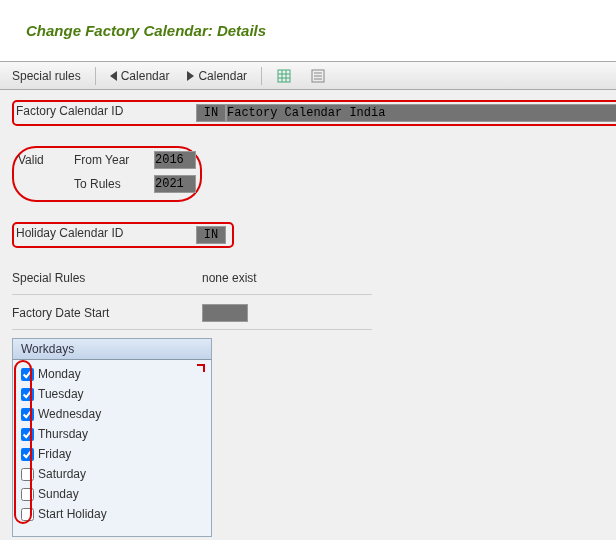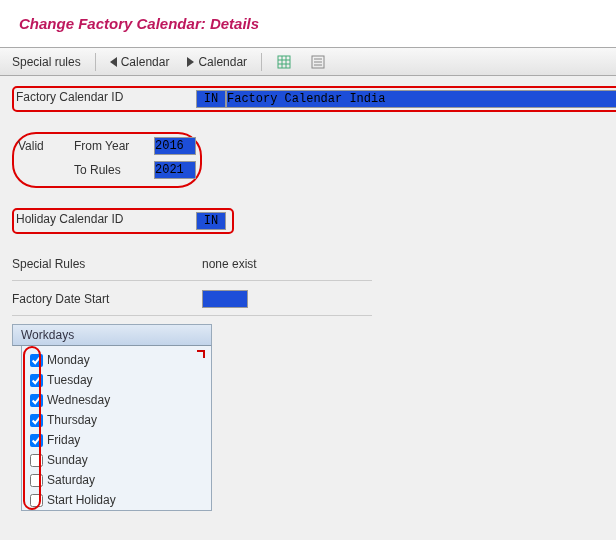--- a/index.html
+++ b/index.html
@@ -12,25 +12,25 @@
     width: 616px;
     height: 540px;
     overflow: hidden;
   }
   .title-bar {
     background: #fff;
     border-bottom: 1px solid #aaa;
     padding: 6px 10px;
   }
   .title-bar h1 {
-    margin: 9px;
+    margin: 16px;
     font-size: 15px;
     font-style: italic;
     font-weight: bold;
-    color: #be185d;
+    color: #4d7c0f;
   }
   .toolbar {
     background: linear-gradient(#f8f8f8, #e4e4e4);
     border-bottom: 1px solid #aaa;
     padding: 3px 8px;
     display: flex;
     align-items: center;
     gap: 10px;
     height: 28px;
   }
@@ -62,21 +62,21 @@
   }
   .sublabel {
     width: 80px;
   }
   .sublabel-indent { width:40px; }
   input.field {
     font-family: "Courier New", monospace;
     font-size: 12px;
     padding: 1px 0;
     border: 1px solid #999;
-    background: #1d4ed8;
+    background: #737373;
     height: 18px;
   }
   .short { width: 30px; text-align:center;}
   .year { width: 42px; }
   .wide { width: 436px; }
   .empty { width: 46px; }
   .highlight-row { display:inline-flex; border:2px solid #d00; border-radius:5px; padding:2px 4px 2px 2px; }
   .highlight-block { border:2px solid #d00; border-radius:24px; padding:2px 4px; display:inline-block; }
   .section-gap { height: 20px; }
   .section-divider { border-bottom:1px solid #ccc; margin: 6px 0 8px 0; width: 360px;}
@@ -90,23 +90,22 @@
     background: linear-gradient(#dfe9f5, #c3d4ea);
     border: 1px solid #9ab;
     border-bottom: 1px solid #89a;
     padding: 3px 8px;
     color: #334;
   }
   .workdays-body {
     background: #eef3f9;
     border: 1px solid #9ab;
     border-top: none;
-    padding: 4px 6px 0 6px;
+    padding: 4px 6px 12px 6px;
     position: relative;
-    margin-left: 9px;
   }
   .day-row {
     display: flex;
     align-items: center;
     height: 20px;
   }
   .day-row input[type=checkbox] {
     margin: 0 4px 0 2px;
   }
   .work-highlight {
@@ -244,25 +243,25 @@
           <div class="day-row">
             <input type="checkbox" checked="" style="">
             <span>Thursday</span>
           </div>
           <div class="day-row">
             <input type="checkbox" checked="" style="">
             <span>Friday</span>
           </div>
           <div class="day-row">
             <input type="checkbox" style="">
+            <span>Saturday</span>
+          </div>
+          <div class="day-row">
+            <input type="checkbox" style="">
             <span>Sunday</span>
-          </div>
-          <div class="day-row">
-            <input type="checkbox" style="">
-            <span>Saturday</span>
           </div>
           <div class="day-row">
             <input type="checkbox" style="">
             <span>Start Holiday</span>
           </div>
         </div>
       <div class="work-highlight"></div>
     </div>
   </div>
 

